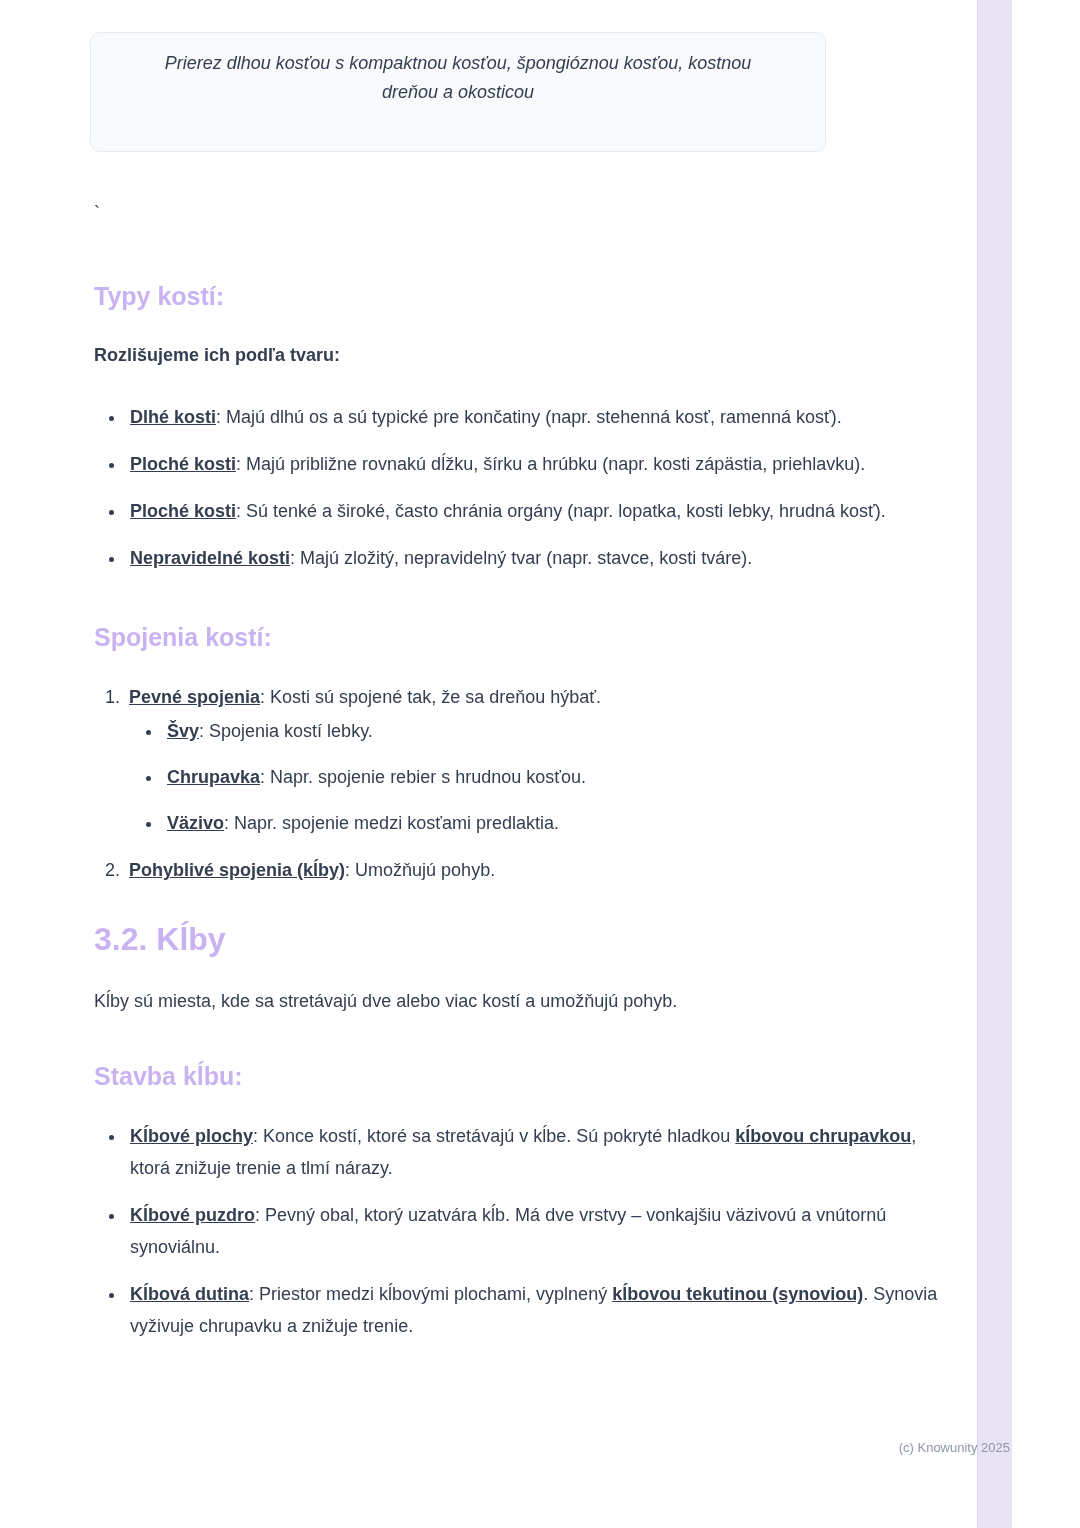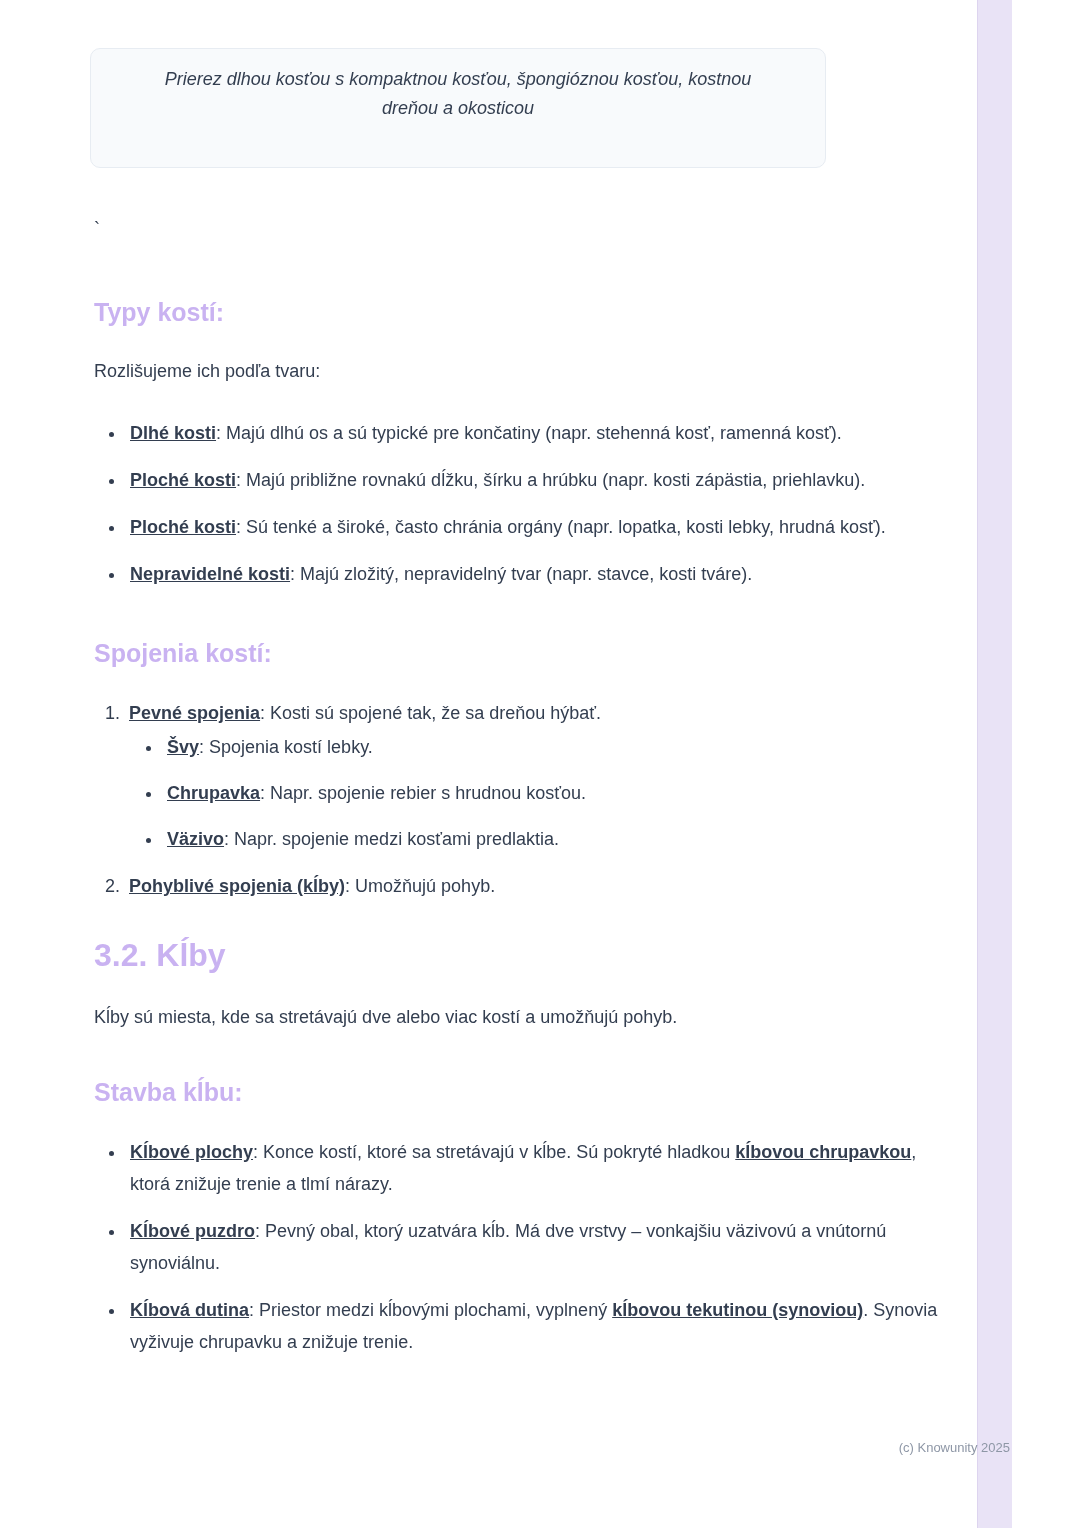--- a/index.html
+++ b/index.html
@@ -7,21 +7,21 @@
   body {
     width: 1080px;
     height: 1528px;
     position: relative;
     overflow: hidden;
     font-family: "Liberation Sans", sans-serif;
     color: var(--body, #333e50);
   }
   .content {
     position: relative;
-    padding: 48px 132px 0 94px;
+    padding: 32px 132px 0 94px;
     z-index: 1;
   }
   
   .caption-card {
     width: 736px;
     margin-left: -4px;
     background: var(--card-bg, #f8fafc);
     border: 1px solid var(--card-border, #e7ecf2);
     border-radius: 10px;
     padding: 16px 46px 44px;
@@ -52,21 +52,21 @@
     font-weight: 700;
   }
   .mt-typy { margin-top: 52px; margin-bottom: 28px; }
   .mt-spojenia { margin-top: 48px; margin-bottom: 28px; }
   .mt-klby { margin-top: 34px; margin-bottom: 28px; }
   .mt-stavba { margin-top: 44px; margin-bottom: 28px; }
   .body-text {
     font-size: 18px;
     line-height: 31px;
   }
-  .mb-intro { margin-bottom: 30px; }
+  .mb-intro { margin-bottom: 30px; font-weight: bold; }
   
   ul.list, ol.nlist {
     font-size: 18px;
     line-height: 32px;
   }
   ul.list {
     list-style: disc;
     padding-left: 32px;
   }
   ul.list > li {

